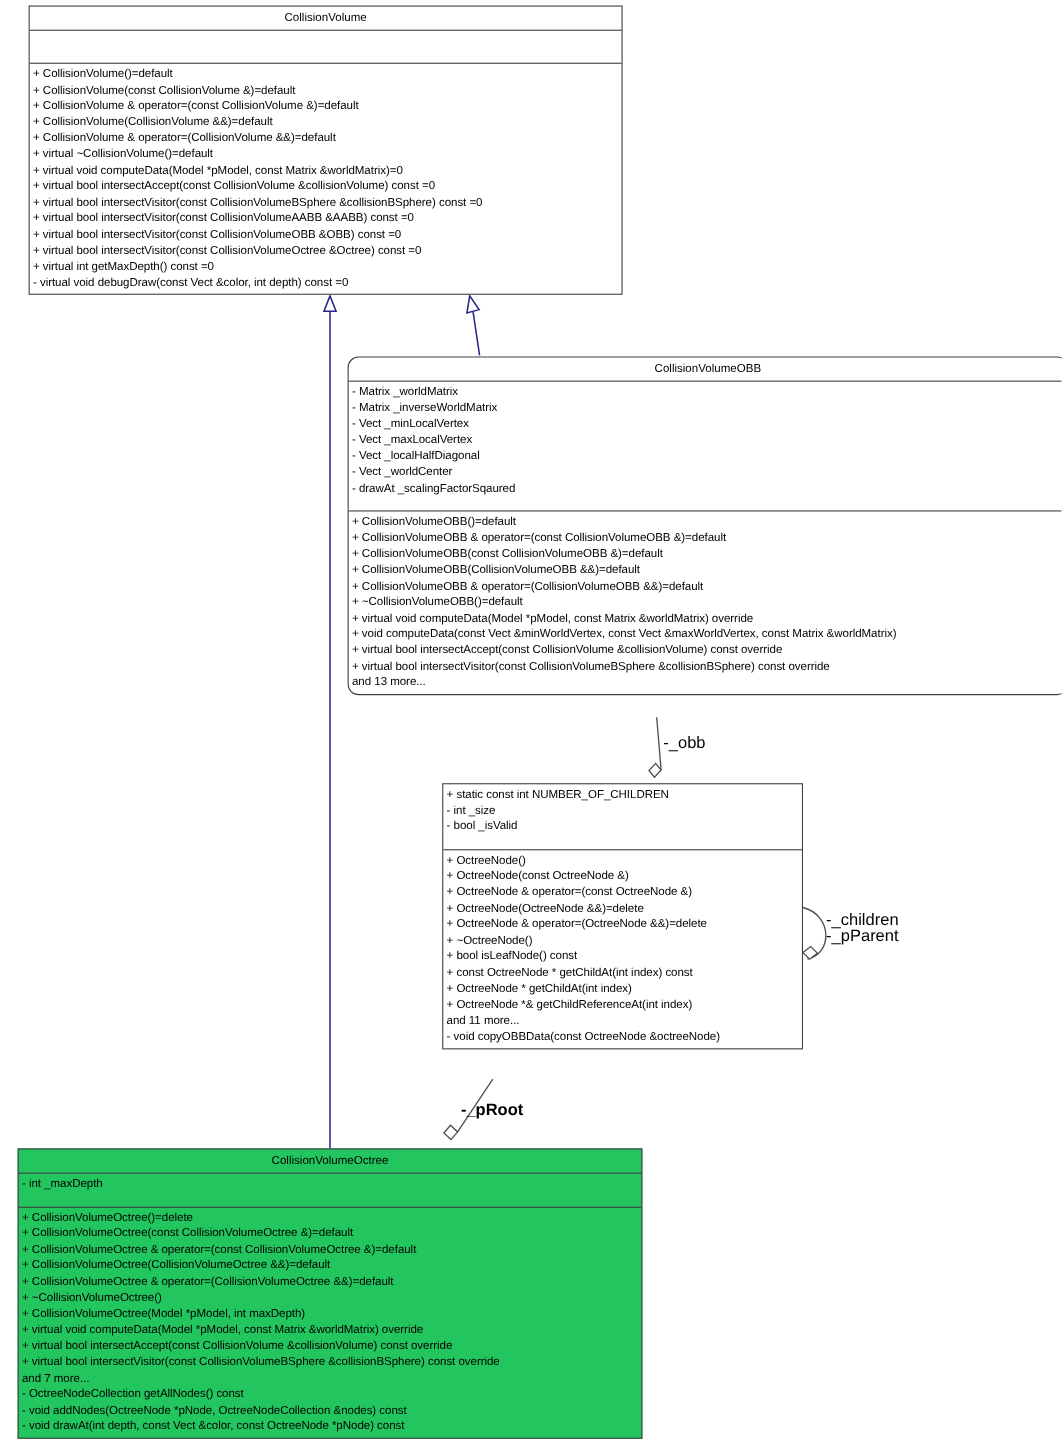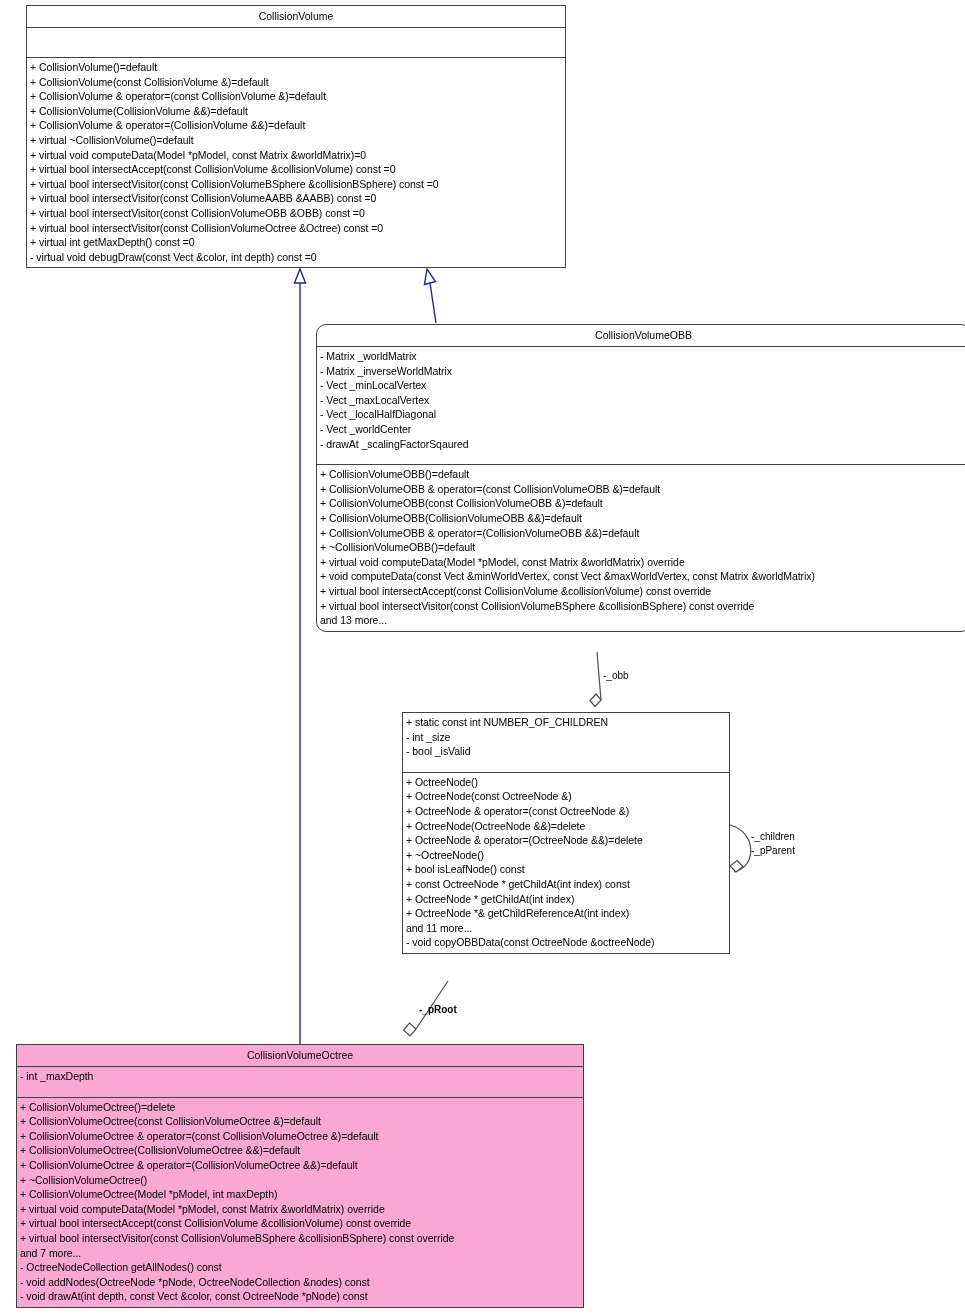--- a/index.html
+++ b/index.html
@@ -30,21 +30,21 @@
     pointer-events: none;
   }
   .uml-class {
     position: absolute;
     box-sizing: border-box;
     border: 1px solid #404040;
     background: #ffffff;
     z-index: 5;
   }
   .uml-class.highlight {
-    background: #f9a8d4;
+    background: #22c55e;
   }
   .class-title {
     text-align: center;
     font-size: 10.5px;
     line-height: 14px;
     padding: 3px 4px 4px 4px;
     color: #000000;
     border-bottom: 1px solid #404040;
     white-space: nowrap;
   }
@@ -58,21 +58,21 @@
   }
   .member {
     font-size: 10.5px;
     line-height: 14.6px;
     color: #000000;
     white-space: nowrap;
     letter-spacing: -0.05px;
   }
   .edge-label {
     position: absolute;
-    font-size: 10px;
+    font-size: 15px;
     line-height: 13px;
     color: #000000;
     white-space: nowrap;
     z-index: 6;
   }
 </style>
 </head>
 <body>
 
 <div id="diagram">

